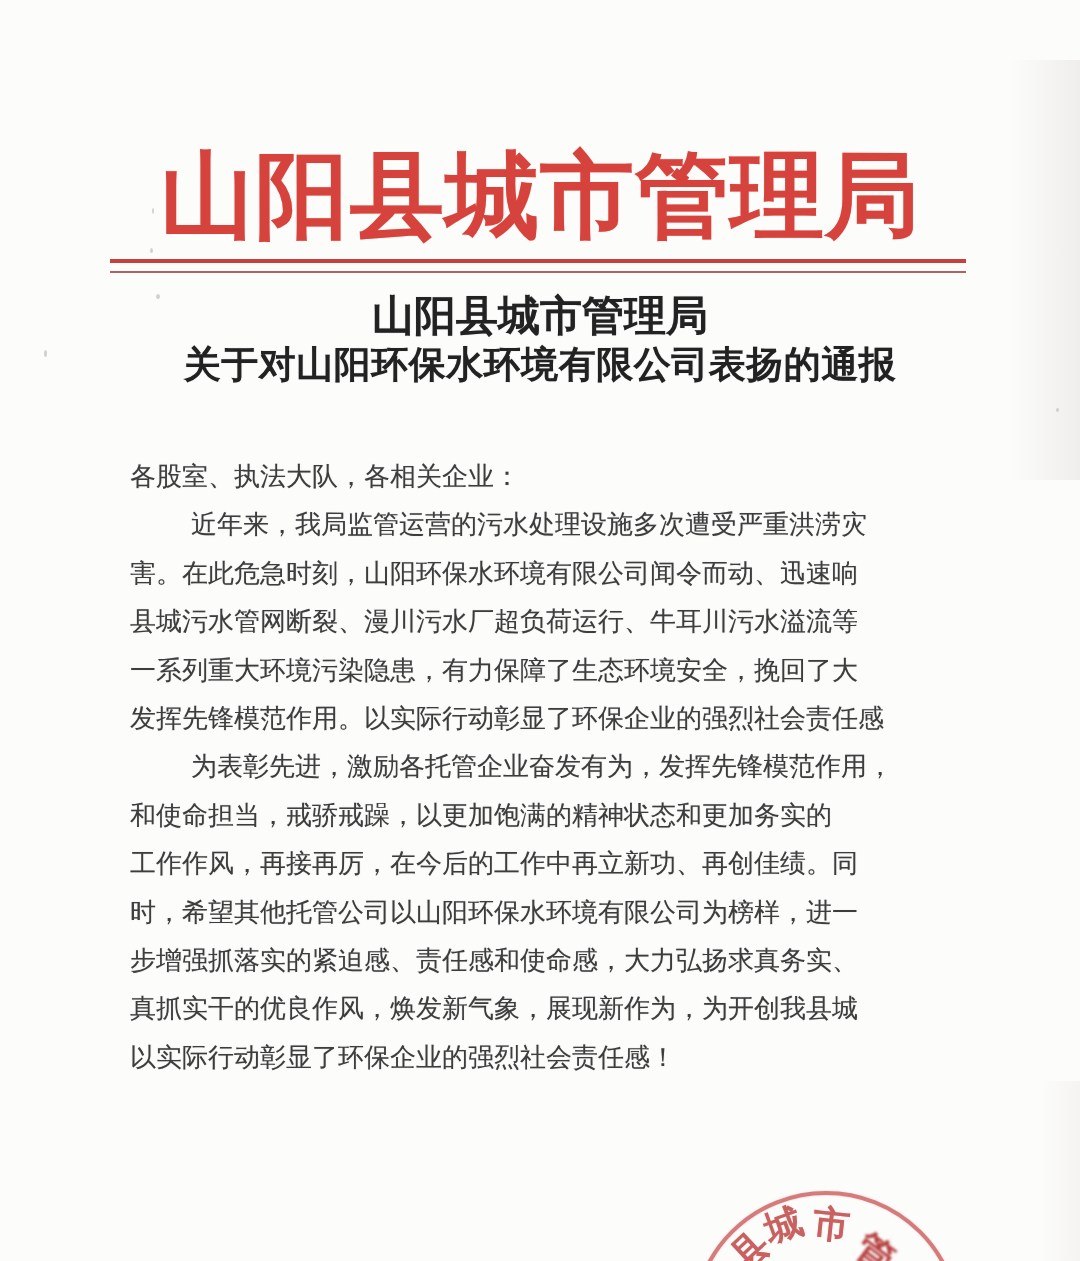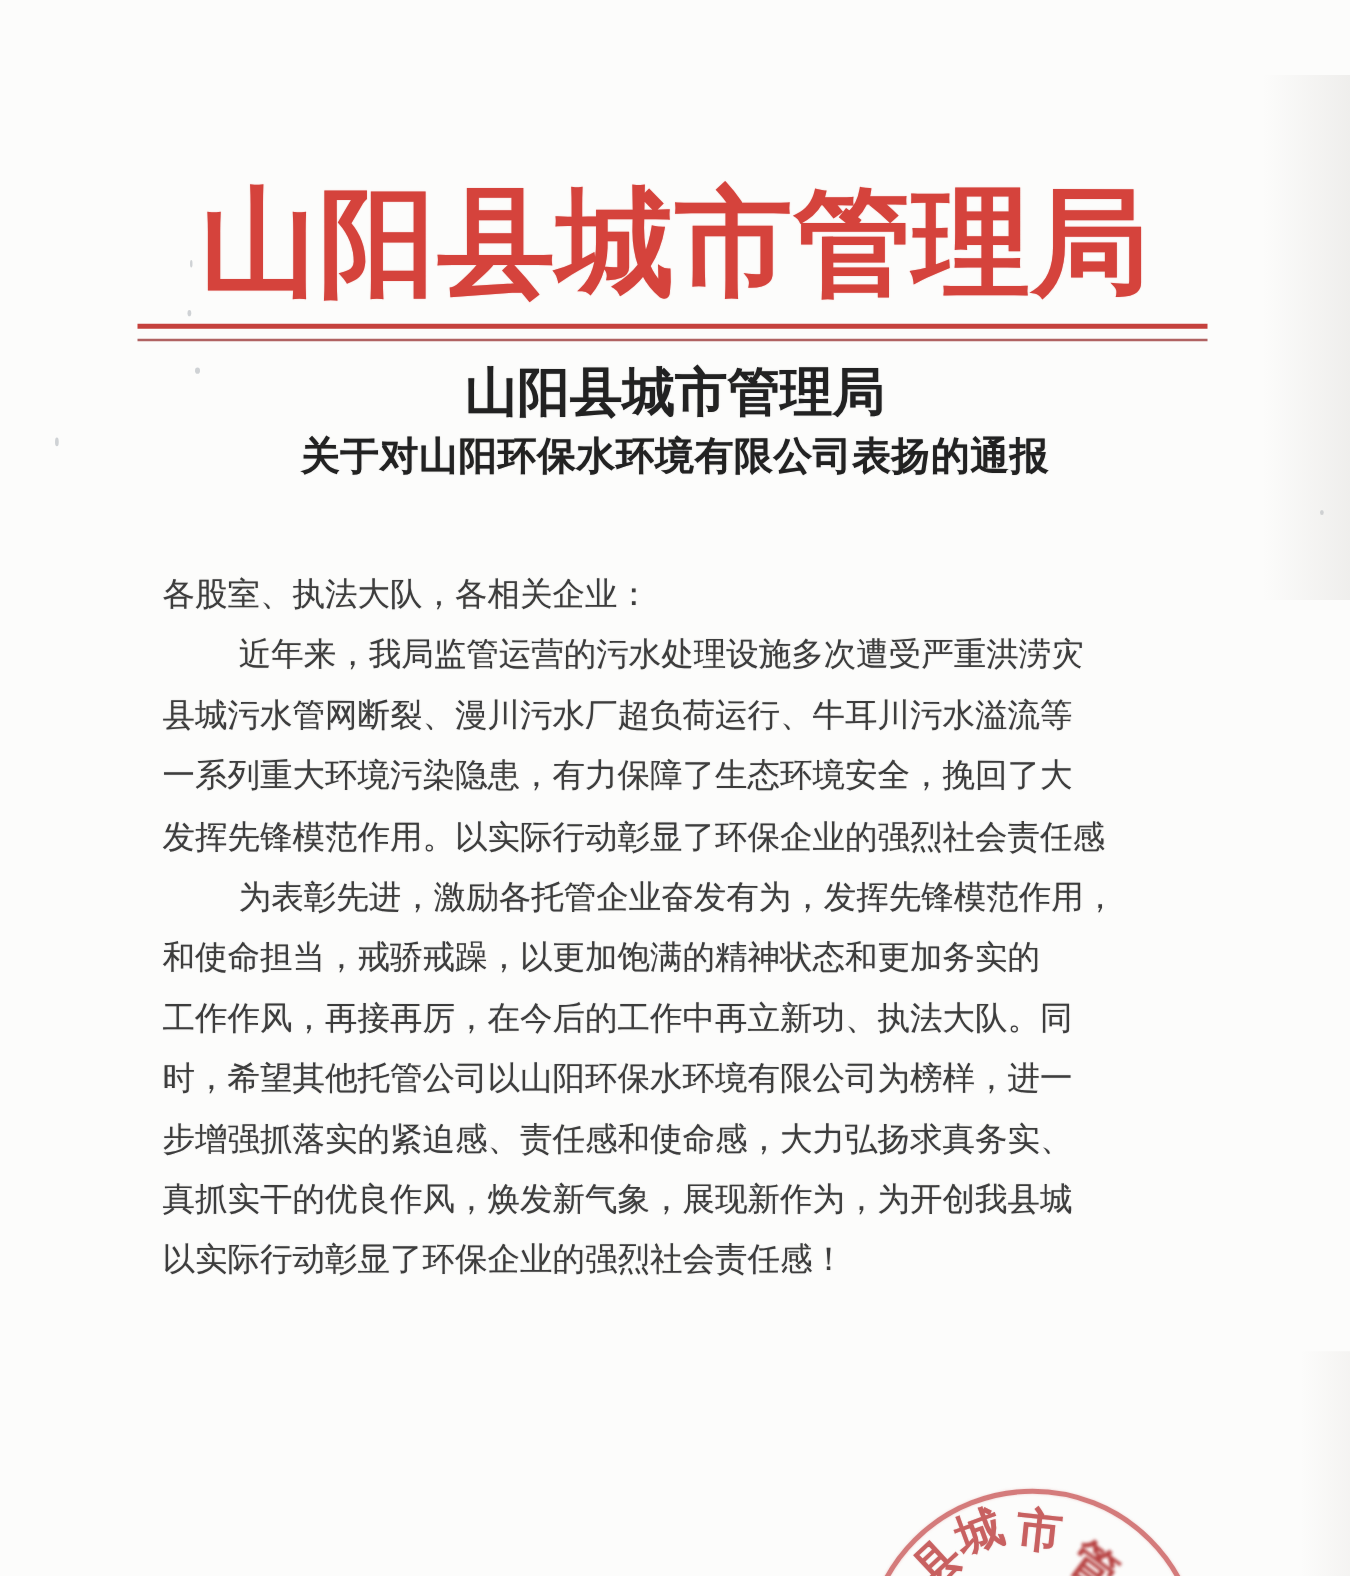--- a/index.html
+++ b/index.html
@@ -1,21 +1,21 @@
 <!DOCTYPE html>
 <html><head>
 <meta charset="utf-8">
 <style>
   html,body{margin:0;padding:0;}
   .page{
     position:relative;
     width:1080px;height:1261px;
     background:#fcfcfb;
     overflow:hidden;
-    font-family:Liberation Serif, serif;
+    font-family:Liberation Sans, sans-serif;
   }
   
   .letterhead{
     position:absolute;top:144px;left:0;width:100%;
     text-align:center;
     font-size:94px;font-weight:bold;line-height:1.1;
     color:#d5433c;
     letter-spacing:1px;
     text-shadow:0 0 1px rgba(213,67,60,.45);
     white-space:nowrap;
@@ -29,21 +29,21 @@
     background:#b06262;
   }
   
   .doc-title{
     position:absolute;top:291px;left:0;width:100%;
     text-align:center;color:#222;font-weight:bold;
     text-shadow:0 0 1px rgba(0,0,0,.35);
     white-space:nowrap;
   }
   .doc-title .t1{font-size:42px;line-height:49px;}
-  .doc-title .t2{font-size:31px;line-height:50px;letter-spacing:0.5px;}
+  .doc-title .t2{font-size:37px;line-height:50px;letter-spacing:0.5px;}
   
   .bodytext{
     position:absolute;top:452px;left:130px;width:830px;
     font-size:26px;line-height:48.4px;
     color:#3d3d3d;
     text-shadow:0 0 1px rgba(40,40,40,.30);
     white-space:nowrap;
   }
   .bodytext .line{height:48.4px;}
   .bodytext .indent{text-indent:61px;}
@@ -91,26 +91,27 @@
   <div class="rule-thin"></div>
 
   <div class="doc-title">
     <div class="t1">山阳县城市管理局</div>
     <div class="t2">关于对山阳环保水环境有限公司表扬的通报</div>
   </div>
 
   <div class="bodytext">
     <div class="line">各股室、执法大队，各相关企业：</div>
     <div class="line indent">近年来，我局监管运营的污水处理设施多次遭受严重洪涝灾</div>
+    <div class="line">害。在此危急时刻，山阳环保水环境有限公司闻令而动、迅速响</div>
     <div class="line">县城污水管网断裂、漫川污水厂超负荷运行、牛耳川污水溢流等</div>
     <div class="line">一系列重大环境污染隐患，有力保障了生态环境安全，挽回了大</div>
     <div class="line">发挥先锋模范作用。以实际行动彰显了环保企业的强烈社会责任感</div>
     <div class="line indent">为表彰先进，激励各托管企业奋发有为，发挥先锋模范作用，</div>
     <div class="line">和使命担当，戒骄戒躁，以更加饱满的精神状态和更加务实的</div>
-    <div class="line">工作作风，再接再厉，在今后的工作中再立新功、执法大队。同</div>
+    <div class="line">工作作风，再接再厉，在今后的工作中再立新功、再创佳绩。同</div>
     <div class="line">时，希望其他托管公司以山阳环保水环境有限公司为榜样，进一</div>
     <div class="line">步增强抓落实的紧迫感、责任感和使命感，大力弘扬求真务实、</div>
     <div class="line">真抓实干的优良作风，焕发新气象，展现新作为，为开创我县城</div>
     <div class="line">以实际行动彰显了环保企业的强烈社会责任感！</div>
   </div>
 
   <div class="seal">
     <div class="seal-ring"></div>
     <span class="sc sc1">县</span>
     <span class="sc sc2">城</span>

